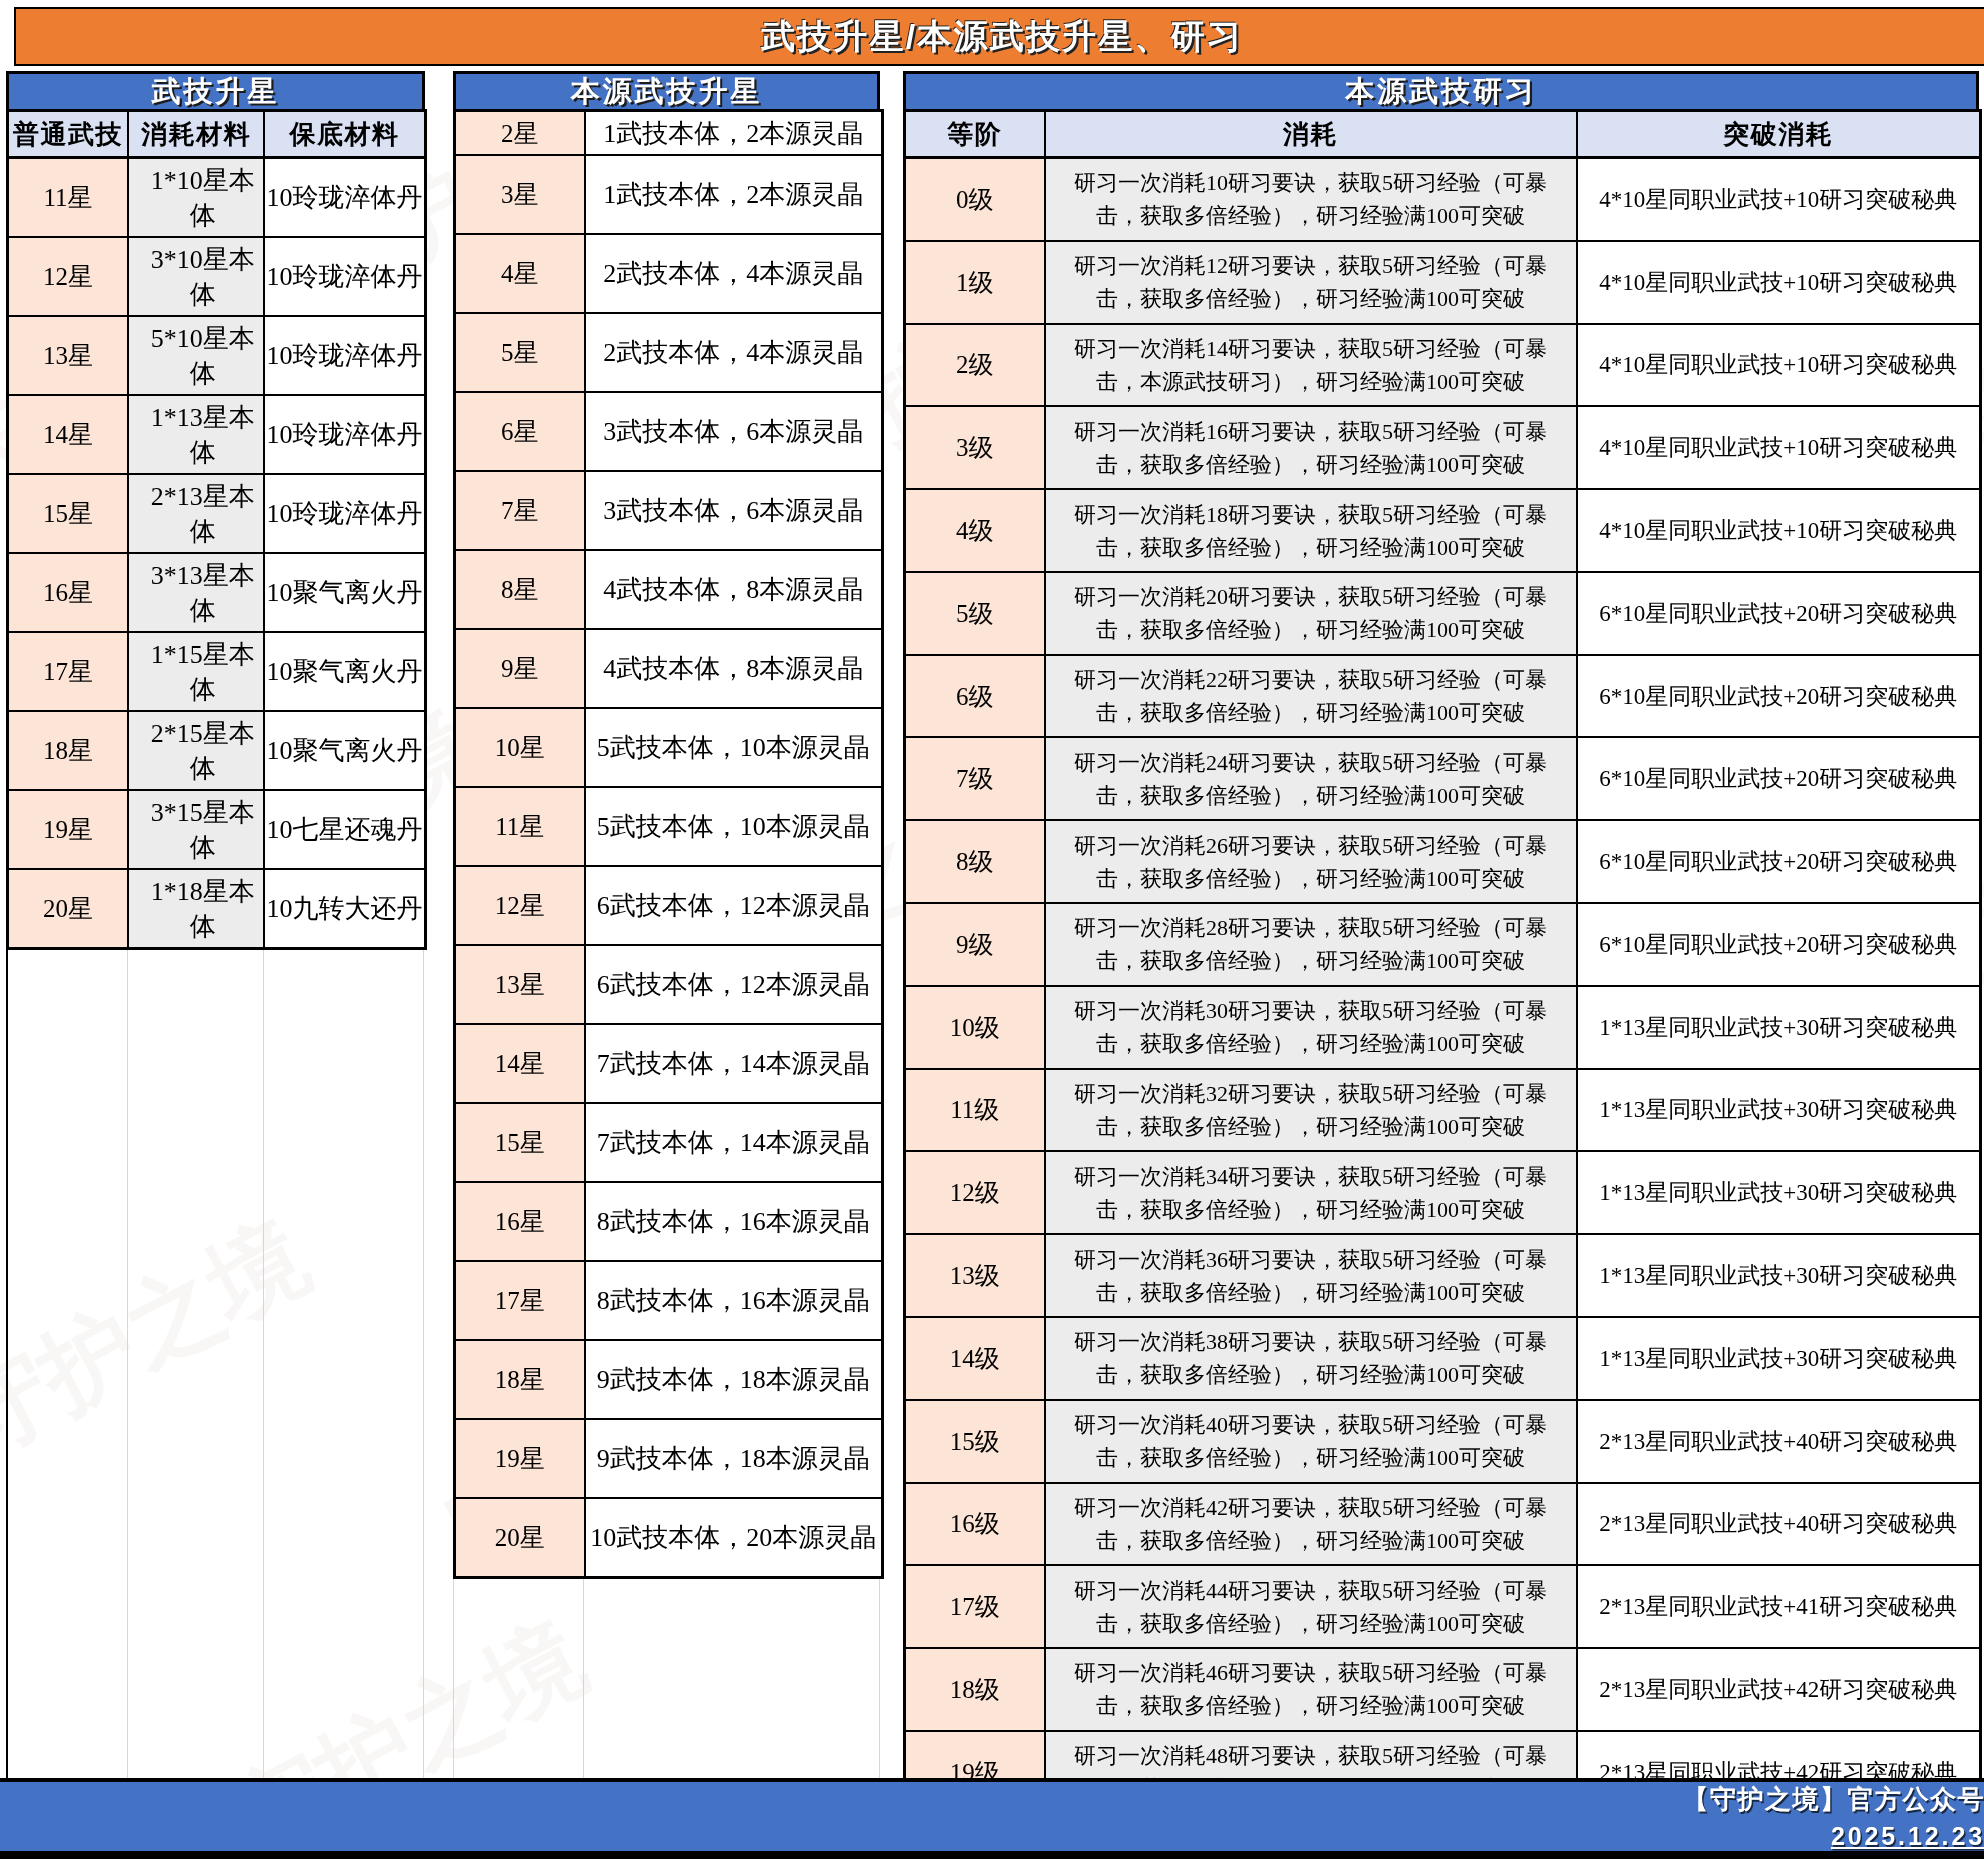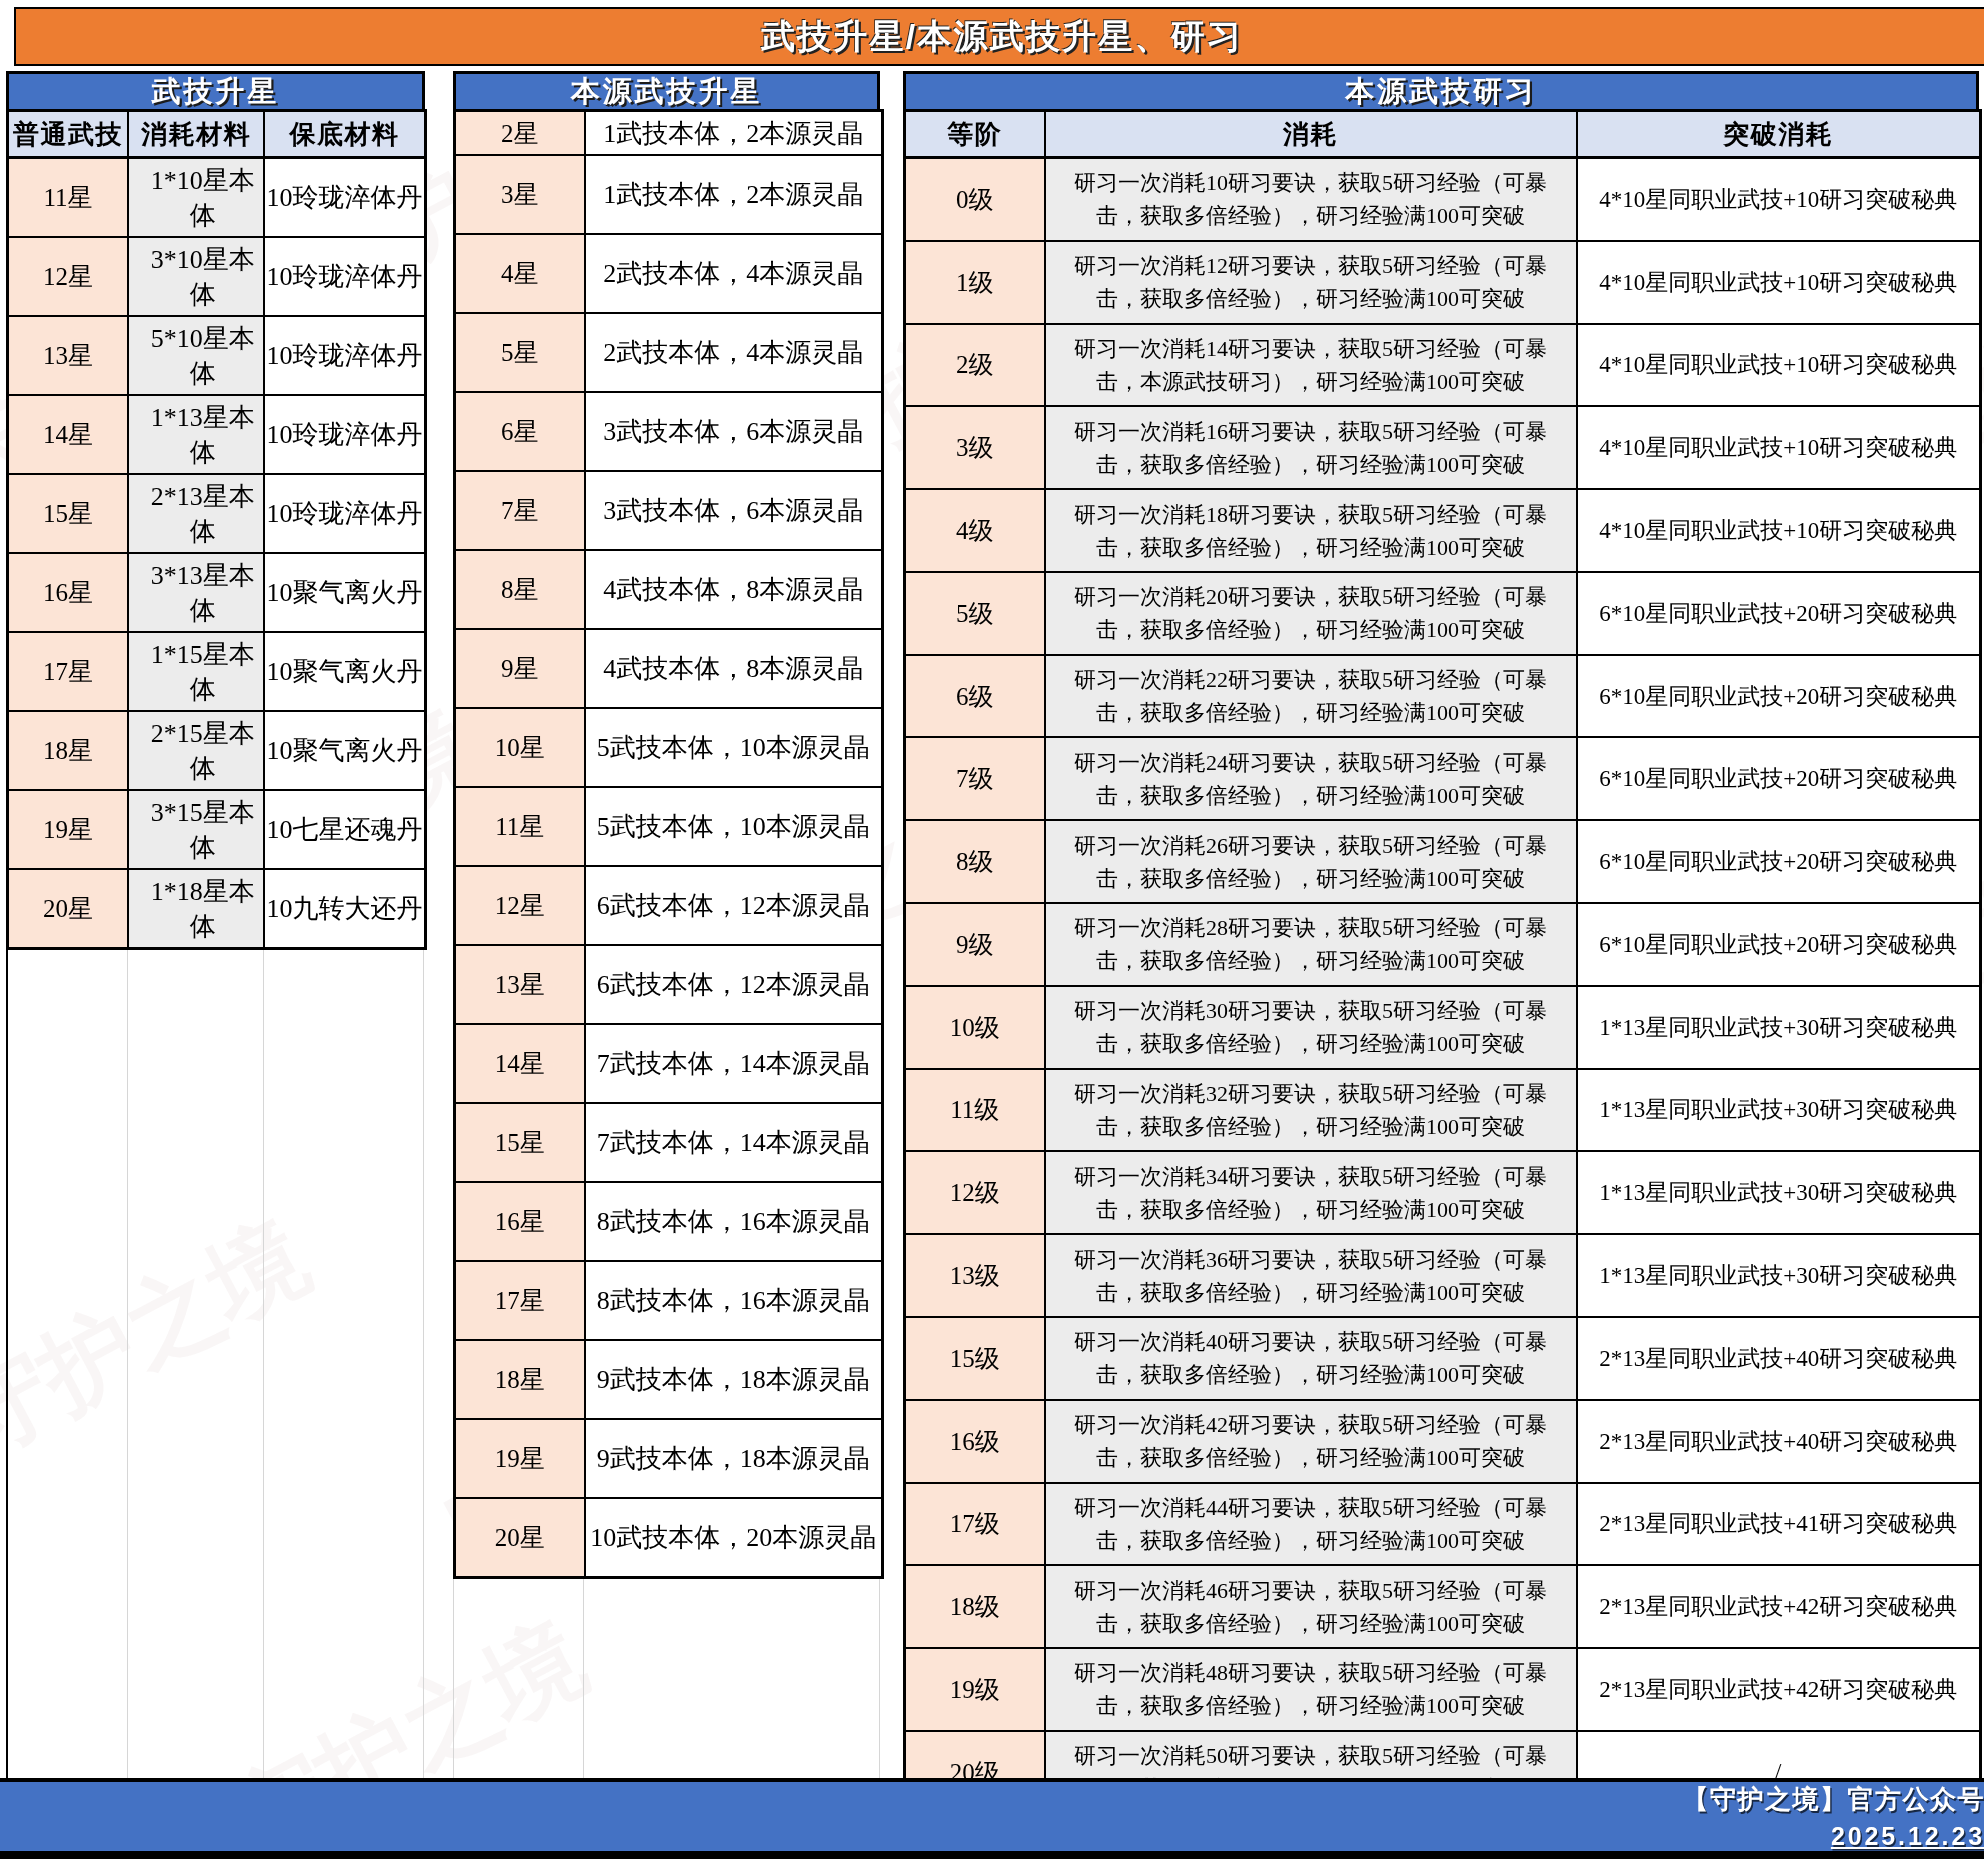--- a/index.html
+++ b/index.html
@@ -320,20 +320,25 @@
           <td class="label">12级</td>
           <td class="gray cost">研习一次消耗34研习要诀，获取5研习经验（可暴击，获取多倍经验），研习经验满100可突破</td>
           <td class="white brk">1*13星同职业武技+30研习突破秘典</td>
         </tr>
           <tr>
           <td class="label">13级</td>
           <td class="gray cost">研习一次消耗36研习要诀，获取5研习经验（可暴击，获取多倍经验），研习经验满100可突破</td>
           <td class="white brk">1*13星同职业武技+30研习突破秘典</td>
         </tr>
           <tr>
+          <td class="label">14级</td>
+          <td class="gray cost">研习一次消耗38研习要诀，获取5研习经验（可暴击，获取多倍经验），研习经验满100可突破</td>
+          <td class="white brk">1*13星同职业武技+30研习突破秘典</td>
+        </tr>
+          <tr>
           <td class="label">15级</td>
           <td class="gray cost">研习一次消耗40研习要诀，获取5研习经验（可暴击，获取多倍经验），研习经验满100可突破</td>
           <td class="white brk">2*13星同职业武技+40研习突破秘典</td>
         </tr>
           <tr>
           <td class="label">16级</td>
           <td class="gray cost">研习一次消耗42研习要诀，获取5研习经验（可暴击，获取多倍经验），研习经验满100可突破</td>
           <td class="white brk">2*13星同职业武技+40研习突破秘典</td>
         </tr>
           <tr>

